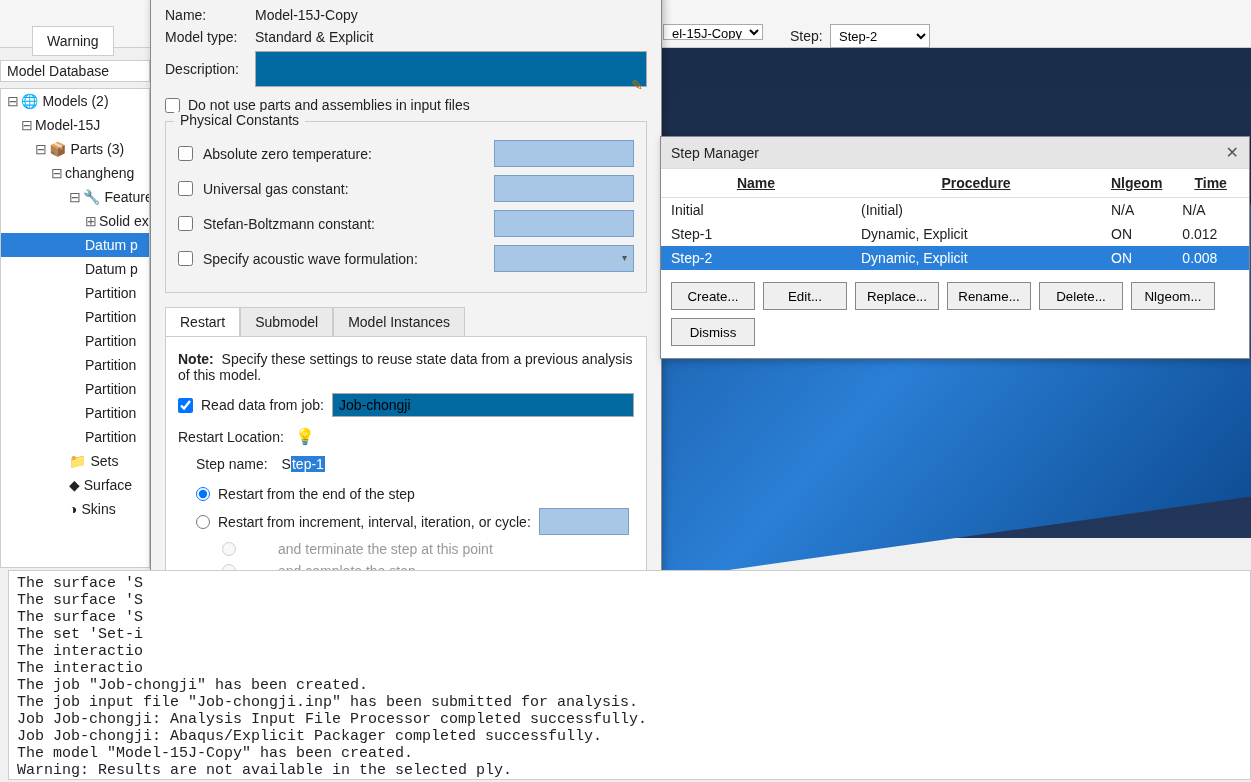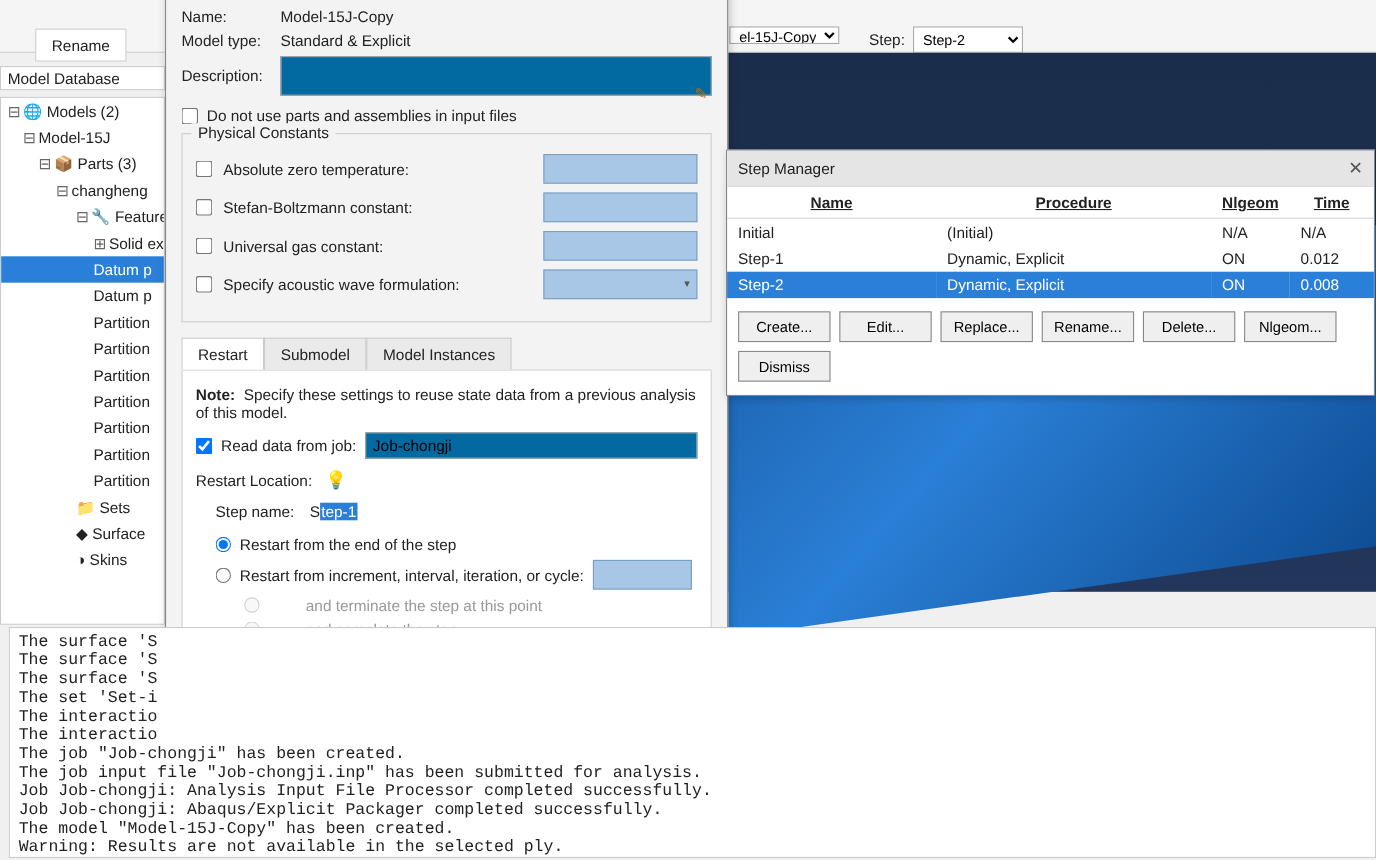--- a/index.html
+++ b/index.html
@@ -83,21 +83,21 @@
 
 
 .msg { position:absolute; top:570px; left:8px; right:0; height:210px; background:#fff; border:1px solid #ccc; font-family:"Courier New",monospace; font-size:15px; line-height:17px; padding:4px 8px; white-space:pre; overflow:hidden; }
 
 .chevron { font-size:10px; color:#555; }
 </style>
 </head>
 <body>
 
 <div class="top-bar">
-  <div class="tab results">Rename</div>
+  <div class="tab results">Warning</div>
   <select class="model-select"><option>el-15J-Copy</option></select>
   <span class="step-label">Step:</span>
   <select class="step-select"><option>Step-2</option></select>
 </div>
 
 <div class="model-db">Model Database</div>
 
 <div class="tree">
   <div class="tree-item l1"><span class="toggle">⊟</span>🌐 <span>Models (2)</span></div>
   <div class="tree-item l2">
@@ -174,26 +174,26 @@
 
   <div class="group">
     <span class="group-title">Physical Constants</span>
     <div class="gc-row">
         <input type="checkbox" style="">
         <span class="gc-label">Absolute zero temperature:</span>
         <div class="gc-input"></div>
       </div>
     <div class="gc-row">
         <input type="checkbox" style="">
-        <span class="gc-label">Stefan-Boltzmann constant:</span>
+        <span class="gc-label">Universal gas constant:</span>
         <div class="gc-input"></div>
       </div>
     <div class="gc-row">
         <input type="checkbox" style="">
-        <span class="gc-label">Universal gas constant:</span>
+        <span class="gc-label">Stefan-Boltzmann constant:</span>
         <div class="gc-input"></div>
       </div>
     <div class="gc-row">
         <input type="checkbox" style="">
         <span class="gc-label">Specify acoustic wave formulation:</span>
         <div class="gc-input" style="position:relative;">
           <span class="chevron" style="position:absolute;right:6px;top:6px;">▾</span>
         </div>
       </div>
   </div>

